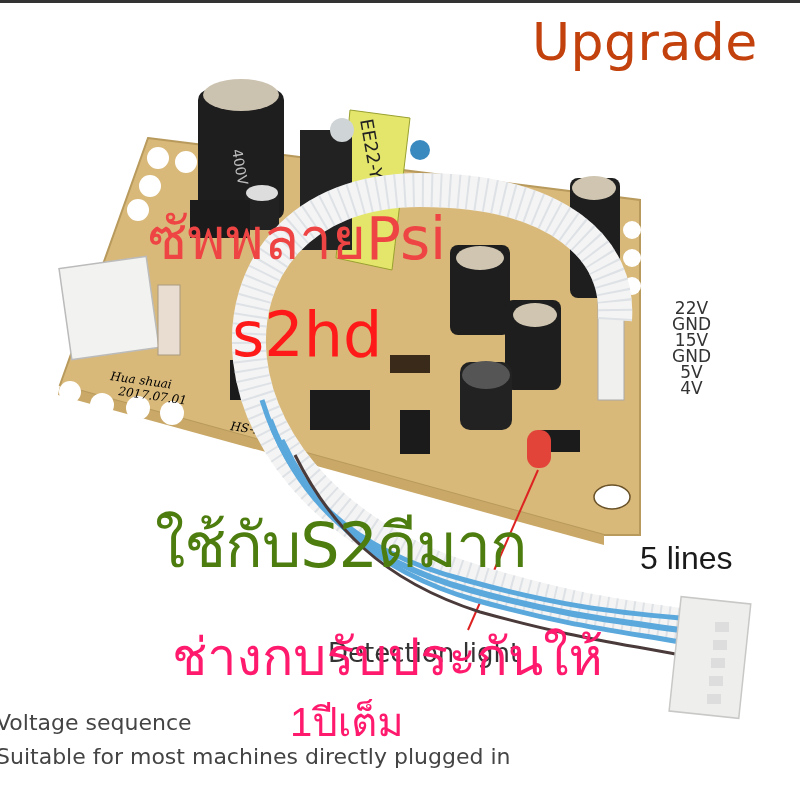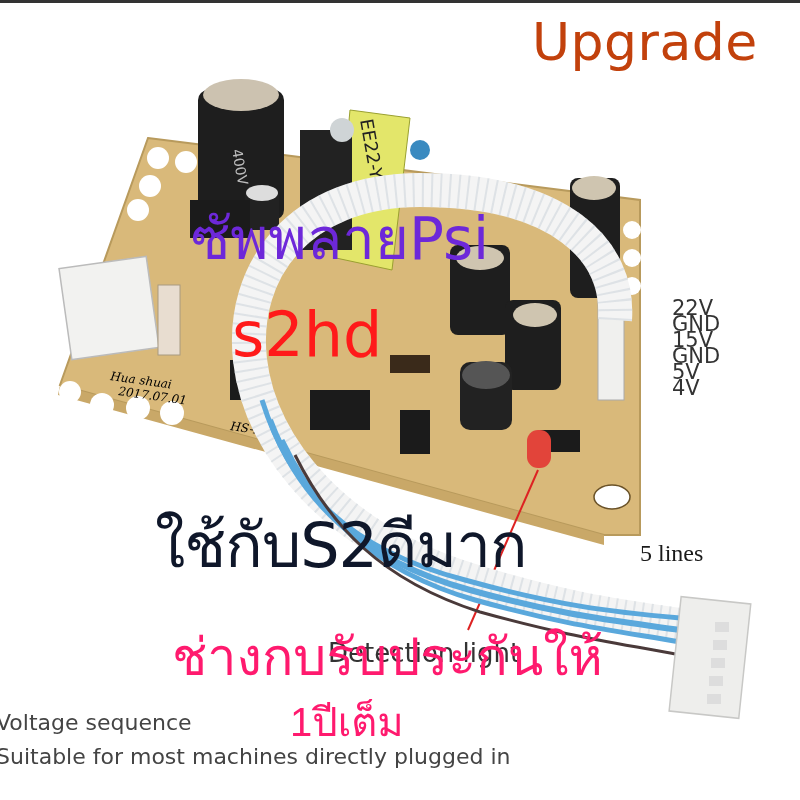--- a/index.html
+++ b/index.html
@@ -1,26 +1,26 @@
 <!DOCTYPE html>
 <html><head>
 <meta charset="utf-8">
 <style>
   html, body { margin:0; padding:0; }
   body { width:800px; height:800px; background:#ffffff; position:relative; overflow:hidden; font-family:"Liberation Sans", sans-serif; }
   .topbar { position:absolute; left:0; top:0; width:800px; height:3px; background:#333; }
   .abs { position:absolute; }
   .title { left:532px; top:12px; font-size:52px; color:#c2410c; font-family:"DejaVu Sans", sans-serif; letter-spacing:0.5px; }
   .scene { left:0; top:0; width:800px; height:800px; }
-  .pin-labels { left:672px; top:300px; font-family:"DejaVu Sans", sans-serif; font-size:21px; line-height:16px; color:#333; }
+  .pin-labels { left:672px; top:300px; font-family:"DejaVu Sans", sans-serif; font-size:17px; line-height:16px; color:#333;text-align:center; }
   .pin-labels div { white-space:nowrap; }
-  .red1 { left:148px; top:192px; font-size:58px; color:#6d28d9; font-family:"DejaVu Sans", sans-serif; white-space:nowrap;margin-left:43px; }
+  .red1 { left:148px; top:192px; font-size:58px; color:#ef4444; font-family:"DejaVu Sans", sans-serif; white-space:nowrap; }
   .red2 { left:232px; top:298px; font-size:62px; color:#ff1a1a; font-family:"DejaVu Sans", sans-serif; }
-  .blue1 { left:155px; top:496px; font-size:62px; color:#0f172a; font-family:"DejaVu Sans", sans-serif; white-space:nowrap; letter-spacing:-1px; }
-  .five-lines { left:640px; top:540px; font-size:24px; color:#1a1a1a; font-family:Liberation Serif, serif; }
+  .blue1 { left:155px; top:496px; font-size:62px; color:#4d7c0f; font-family:"DejaVu Sans", sans-serif; white-space:nowrap; letter-spacing:-1px; }
+  .five-lines { left:640px; top:540px; font-size:32px; color:#1a1a1a; font-family:Liberation Sans, sans-serif; }
   .detect { left:328px; top:638px; font-size:26px; color:#333; font-family:"DejaVu Sans", sans-serif; white-space:nowrap; }
   .pink1 { left:172px; top:615px; font-size:52px; color:#ff1a6e; font-family:"DejaVu Sans", sans-serif; white-space:nowrap; }
   .pink2 { left:290px; top:690px; font-size:40px; color:#ff1a6e; font-family:Liberation Sans, sans-serif; }
   .seq { left:-4px; top:710px; font-size:22px; color:#444; font-family:"DejaVu Sans", sans-serif; white-space:nowrap; }
   .suit { left:-4px; top:744px; font-size:22px; color:#444; font-family:"DejaVu Sans", sans-serif; white-space:nowrap; }
   .board-mark { font-family:"DejaVu Serif", serif; color:#5a4a2a; font-size:12px; font-style:italic; }
 </style>
 </head>
 <body>
 

